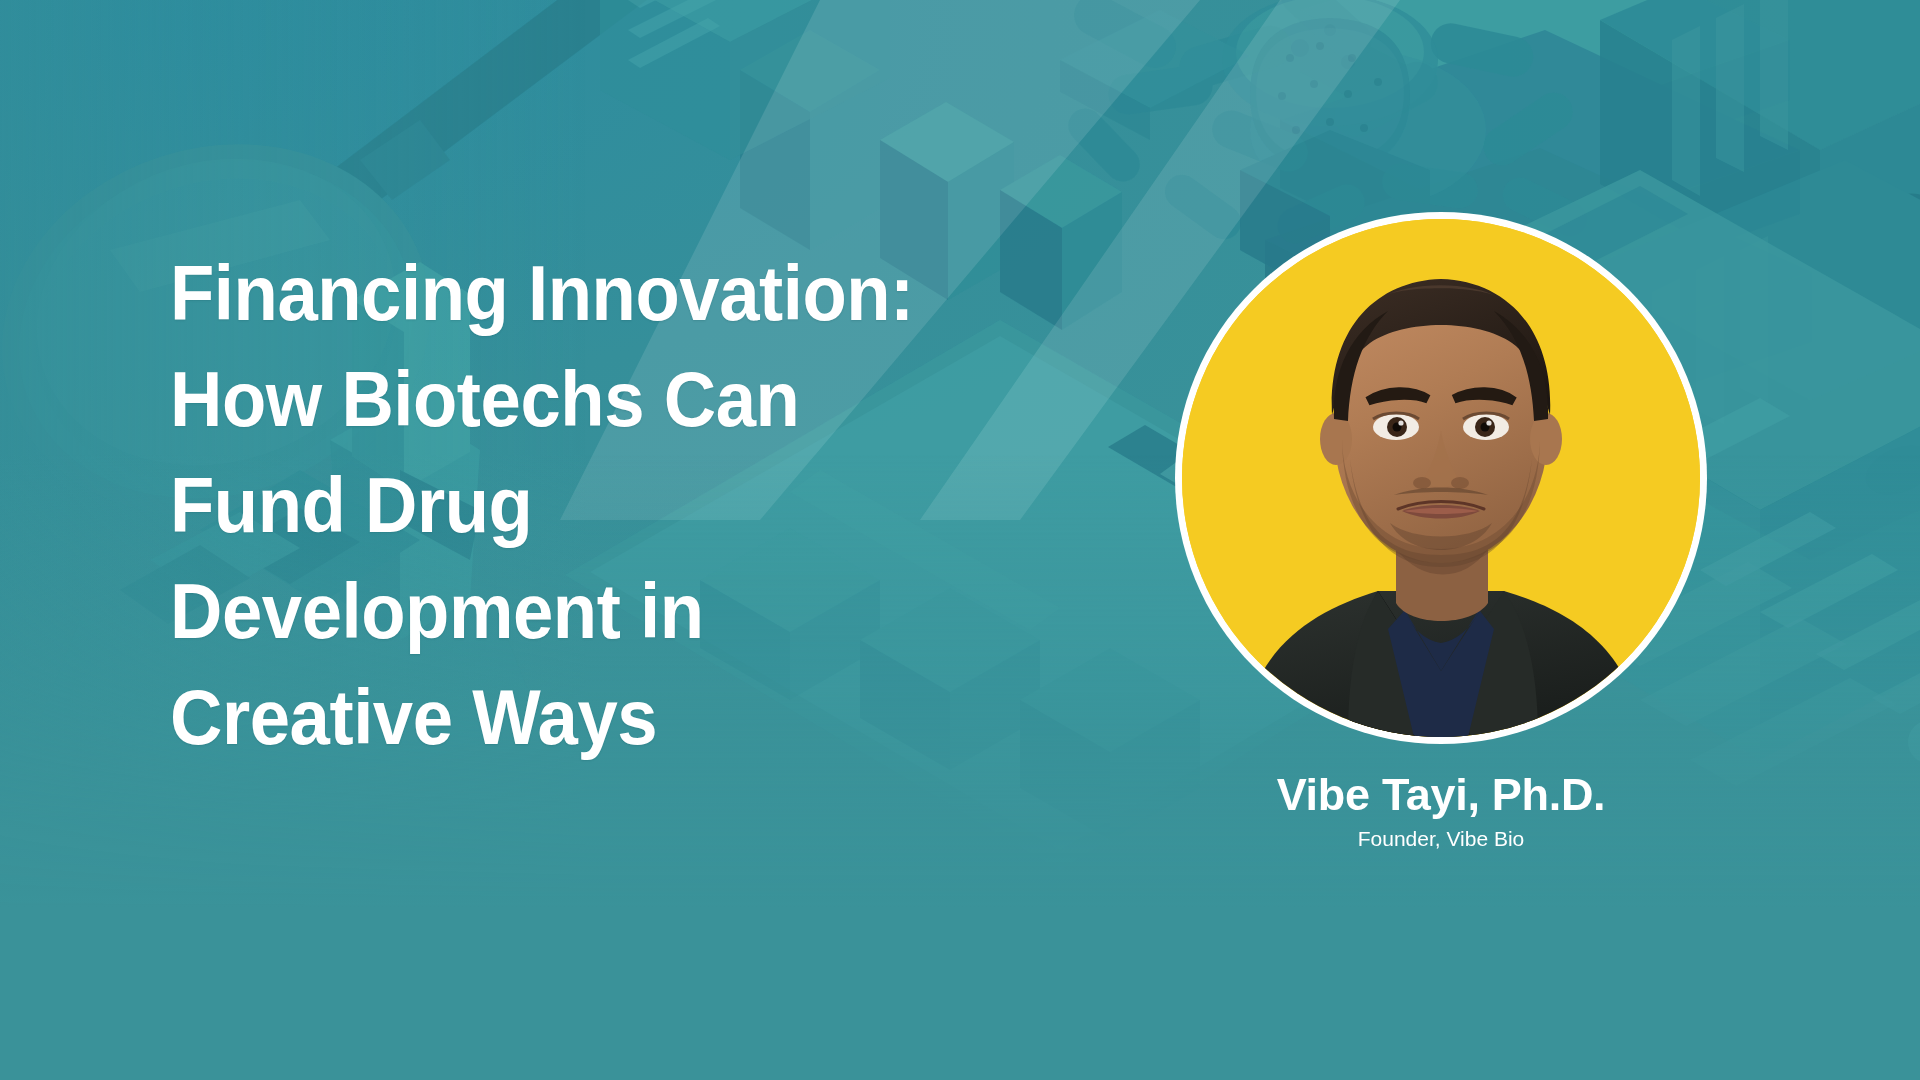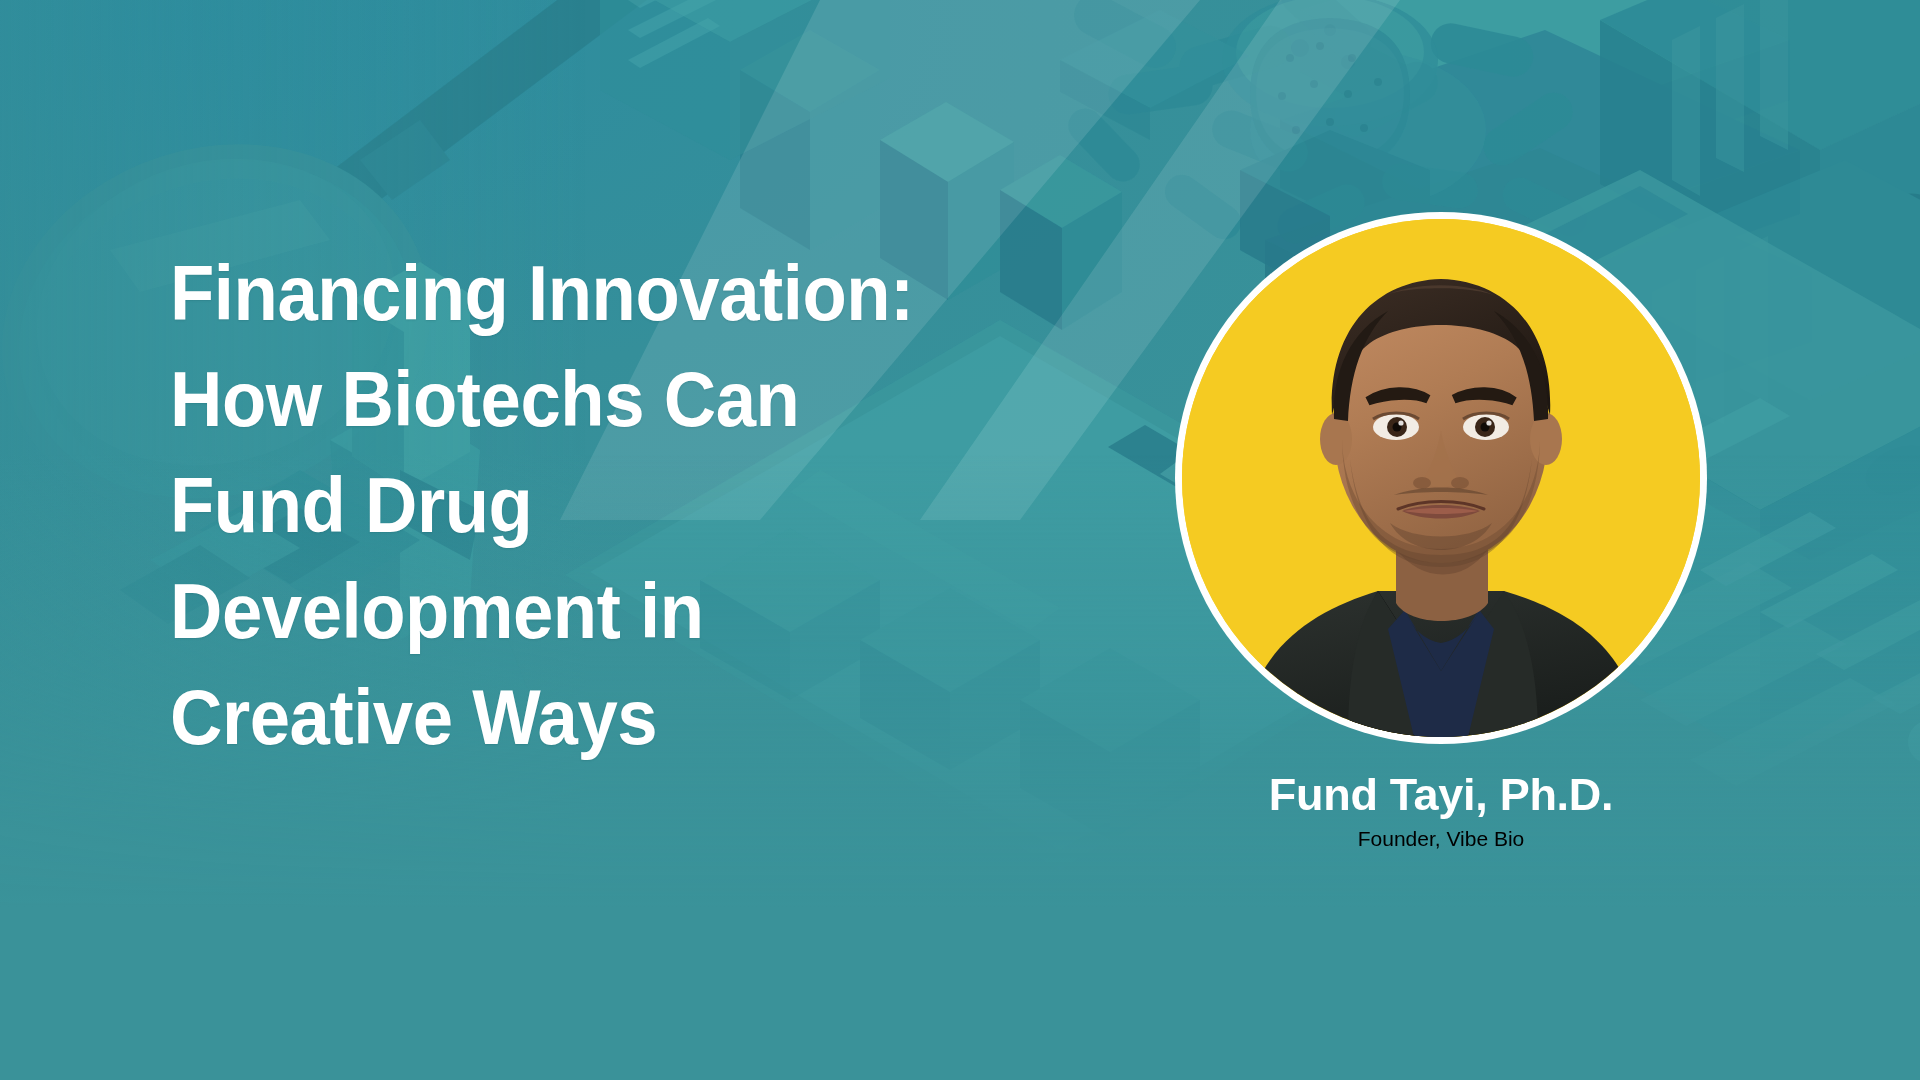--- a/index.html
+++ b/index.html
@@ -114,21 +114,21 @@
     letter-spacing: -0.3px;
     line-height: 54px;
     white-space: nowrap;
   }
   .speaker-role {
     position: absolute;
     left: -110px;
     top: 614px;
     width: 752px;
     text-align: center;
-    color: #000000;
+    color: #ffffff;
     font-size: 21px;
     font-weight: 400;
     line-height: 26px;
     white-space: nowrap;
   }
 </style>
 </head>
 <body>
 
 <div id="stage">
@@ -422,17 +422,17 @@
 
           <path d="M220 292 C240 284 278 284 298 292 C278 302 240 302 220 292 Z" fill="#7e4a3c"></path>
           <path d="M222 292 C242 288 276 288 296 292 C276 296 242 296 222 292 Z" fill="#9c5d4a"></path>
           <path d="M216 290 C240 280 278 280 302 290" stroke="#5d3527" stroke-width="3" fill="none" stroke-linecap="round"></path>
 
           <path d="M212 276 C238 266 280 266 306 276 C280 272 238 272 212 276 Z" fill="#4a3324" opacity="0.45"></path>
           <path d="M208 304 C232 322 286 322 310 304 C290 340 228 340 208 304 Z" fill="#4a3324" opacity="0.3"></path>
         </svg>
       </div>
     </div>
-    <div class="speaker-name">Fund Tayi, Ph.D.</div>
+    <div class="speaker-name">Vibe Tayi, Ph.D.</div>
     <div class="speaker-role">Founder, Vibe Bio</div>
   </div>
 
 </div>
 
 </body></html>

